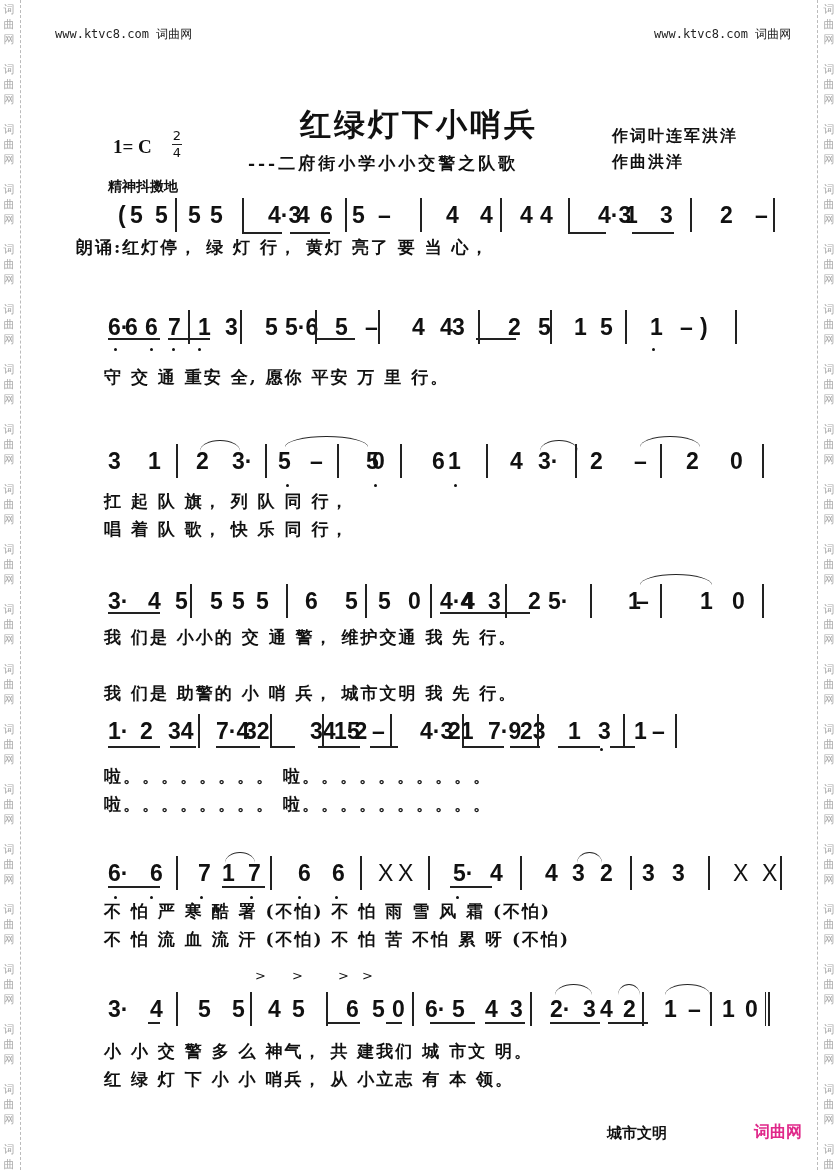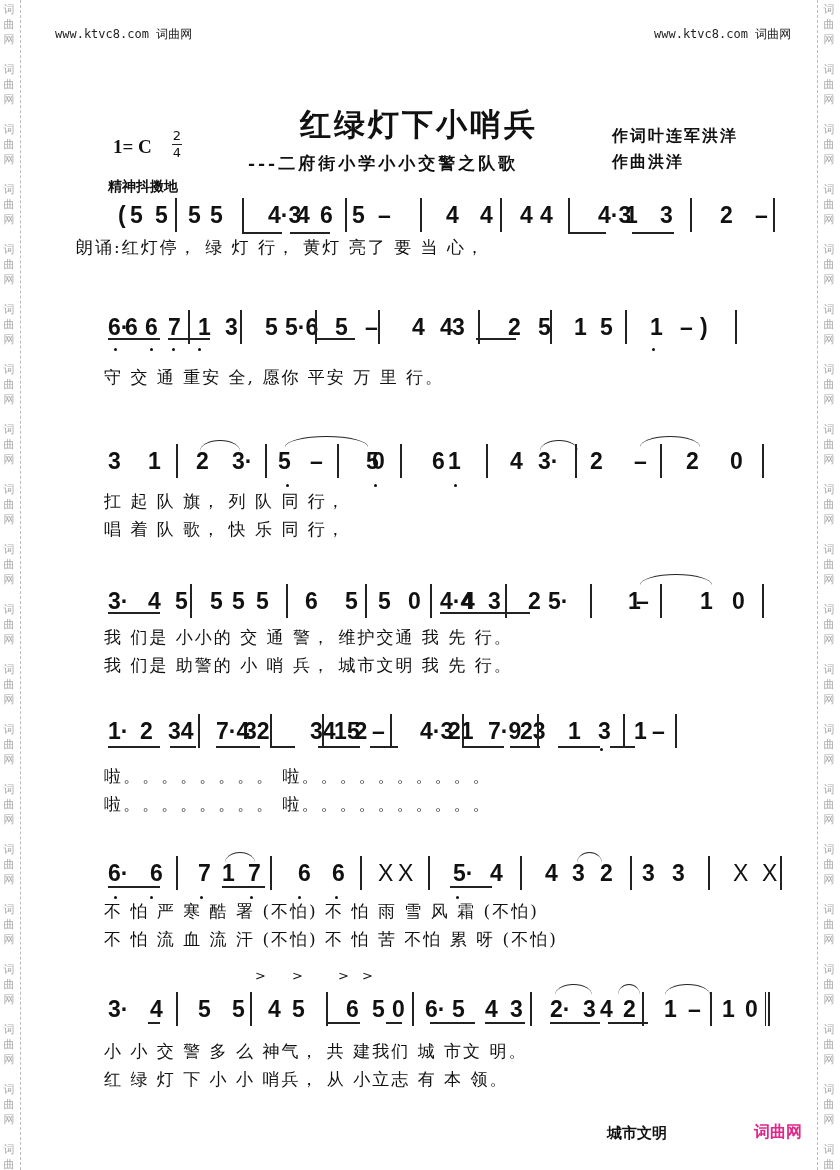--- a/index.html
+++ b/index.html
@@ -13,21 +13,21 @@
   .subtitle{position:absolute;left:248px;top:152px;font-family:"DejaVu Serif",serif;font-size:17px;font-weight:bold;letter-spacing:3px;}
   .credit{position:absolute;left:612px;font-family:"DejaVu Serif",serif;font-size:16px;font-weight:bold;letter-spacing:2px;}
   .key{position:absolute;left:113px;top:136px;font-family:"Liberation Serif",serif;font-size:19px;font-weight:bold;}
   .frac{position:absolute;left:172px;top:128px;font-size:13px;text-align:center;line-height:16px;width:10px;}
   .tempo{position:absolute;left:108px;top:178px;font-family:"DejaVu Serif",serif;font-size:14px;font-weight:bold;}
   .row{position:absolute;left:0;width:840px;}
   .n{position:absolute;font-family:"Liberation Sans",sans-serif;font-weight:bold;font-size:23px;line-height:26px;}
   .bar{position:absolute;width:1.5px;background:#222;height:34px;}
   .ul{position:absolute;height:1.5px;background:#222;}
   .dot{position:absolute;width:3px;height:3px;border-radius:50%;background:#111;}
-  .ly{position:absolute;font-family:"DejaVu Serif",serif;font-weight:normal;font-size:17px;letter-spacing:2px;white-space:pre;}
+  .ly{position:absolute;font-family:"DejaVu Serif",serif;font-weight:bold;font-size:17px;letter-spacing:2px;white-space:pre;}
   .slur{position:absolute;border-top:1.3px solid #222;border-radius:50% 50% 0 0/100% 100% 0 0;height:10px;}
   .acc{position:absolute;font-size:13px;}
   .src{position:absolute;left:607px;top:1124px;font-family:"DejaVu Sans",sans-serif;font-weight:bold;font-size:15px;}
   .brand{position:absolute;left:754px;top:1122px;font-family:"DejaVu Sans",sans-serif;font-weight:bold;font-size:16px;}
 </style>
 </head>
 <body>
 
 <div class="margin left" id="wmL">
     <div class="wm" style="top: 2px; left: 1px;">词<br>曲<br>网</div>
@@ -201,21 +201,21 @@
       <div class="n" style="left: 548px;">5·</div>
       <div class="bar" style="left: 590px; top: -4px;"></div>
       <div class="n" style="left: 628px;">1</div>
       <div class="n" style="left: 636px;">–</div>
       <div class="bar" style="left: 660px; top: -4px;"></div>
       <div class="n" style="left: 700px;">1</div>
       <div class="n" style="left: 732px;">0</div>
       <div class="bar" style="left: 762px; top: -4px;"></div>
     </div>
     <div class="ly" style="left: 104px; top: 626px;">我 们是 小小的 交 通 警， 维护交通 我 先 行。</div>
-    <div class="ly" style="left: 104px; top: 654px;">我 们是 助警的 小 哨 兵， 城市文明 我 先 行。</div>
+    <div class="ly" style="left: 104px; top: 682px;">我 们是 助警的 小 哨 兵， 城市文明 我 先 行。</div>
     <div class="row" style="top: 718px;">
       <div class="n" style="left: 108px;">1·</div>
       <div class="n" style="left: 140px;">2</div>
       <div class="n" style="left: 168px;">34</div>
       <div class="bar" style="left: 198px; top: -4px;"></div>
       <div class="n" style="left: 216px;">7·4</div>
       <div class="n" style="left: 244px;">32</div>
       <div class="bar" style="left: 270px; top: -4px;"></div>
       <div class="n" style="left: 290px; margin-left: 44px;">1·2</div>
       <div class="n" style="left: 310px;">34</div>

